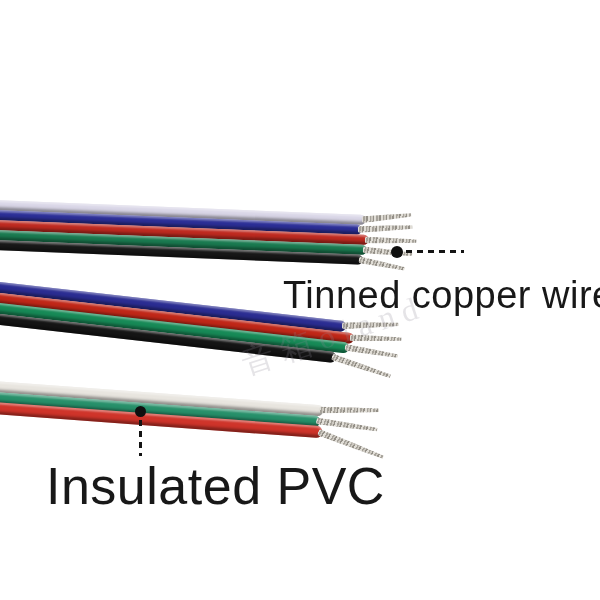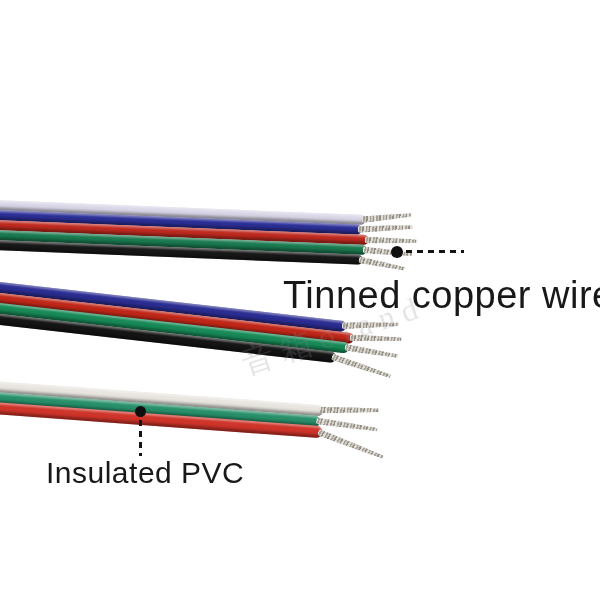--- a/index.html
+++ b/index.html
@@ -86,17 +86,17 @@
     </div>
 
   <div class="dot" style="left:391px;top:246px;width:12px;height:12px;"></div>
   <div class="dash" style="left:406px;top:250px;width:58px;height:3px;
        background:repeating-linear-gradient(90deg,#141414 0 6px,transparent 6px 11px);"></div>
   <div class="caption" style="left:283px;top:274px;font-size:38px;">Tinned copper wire</div>
 
   <div class="dot" style="left:135px;top:406px;width:11px;height:11px;"></div>
   <div class="dash" style="left:139px;top:420px;width:3px;height:36px;
        background:repeating-linear-gradient(180deg,#141414 0 6px,transparent 6px 11px);"></div>
-  <div class="caption" style="left:46px;top:456px;font-size:30px;">Insulated PVC</div>
+  <div class="caption" style="left:46px;top:456px;font-size:52px;">Insulated PVC</div>
 
   <div class="watermark">音箱oland</div>
 
 </div>
 
 </body></html>

